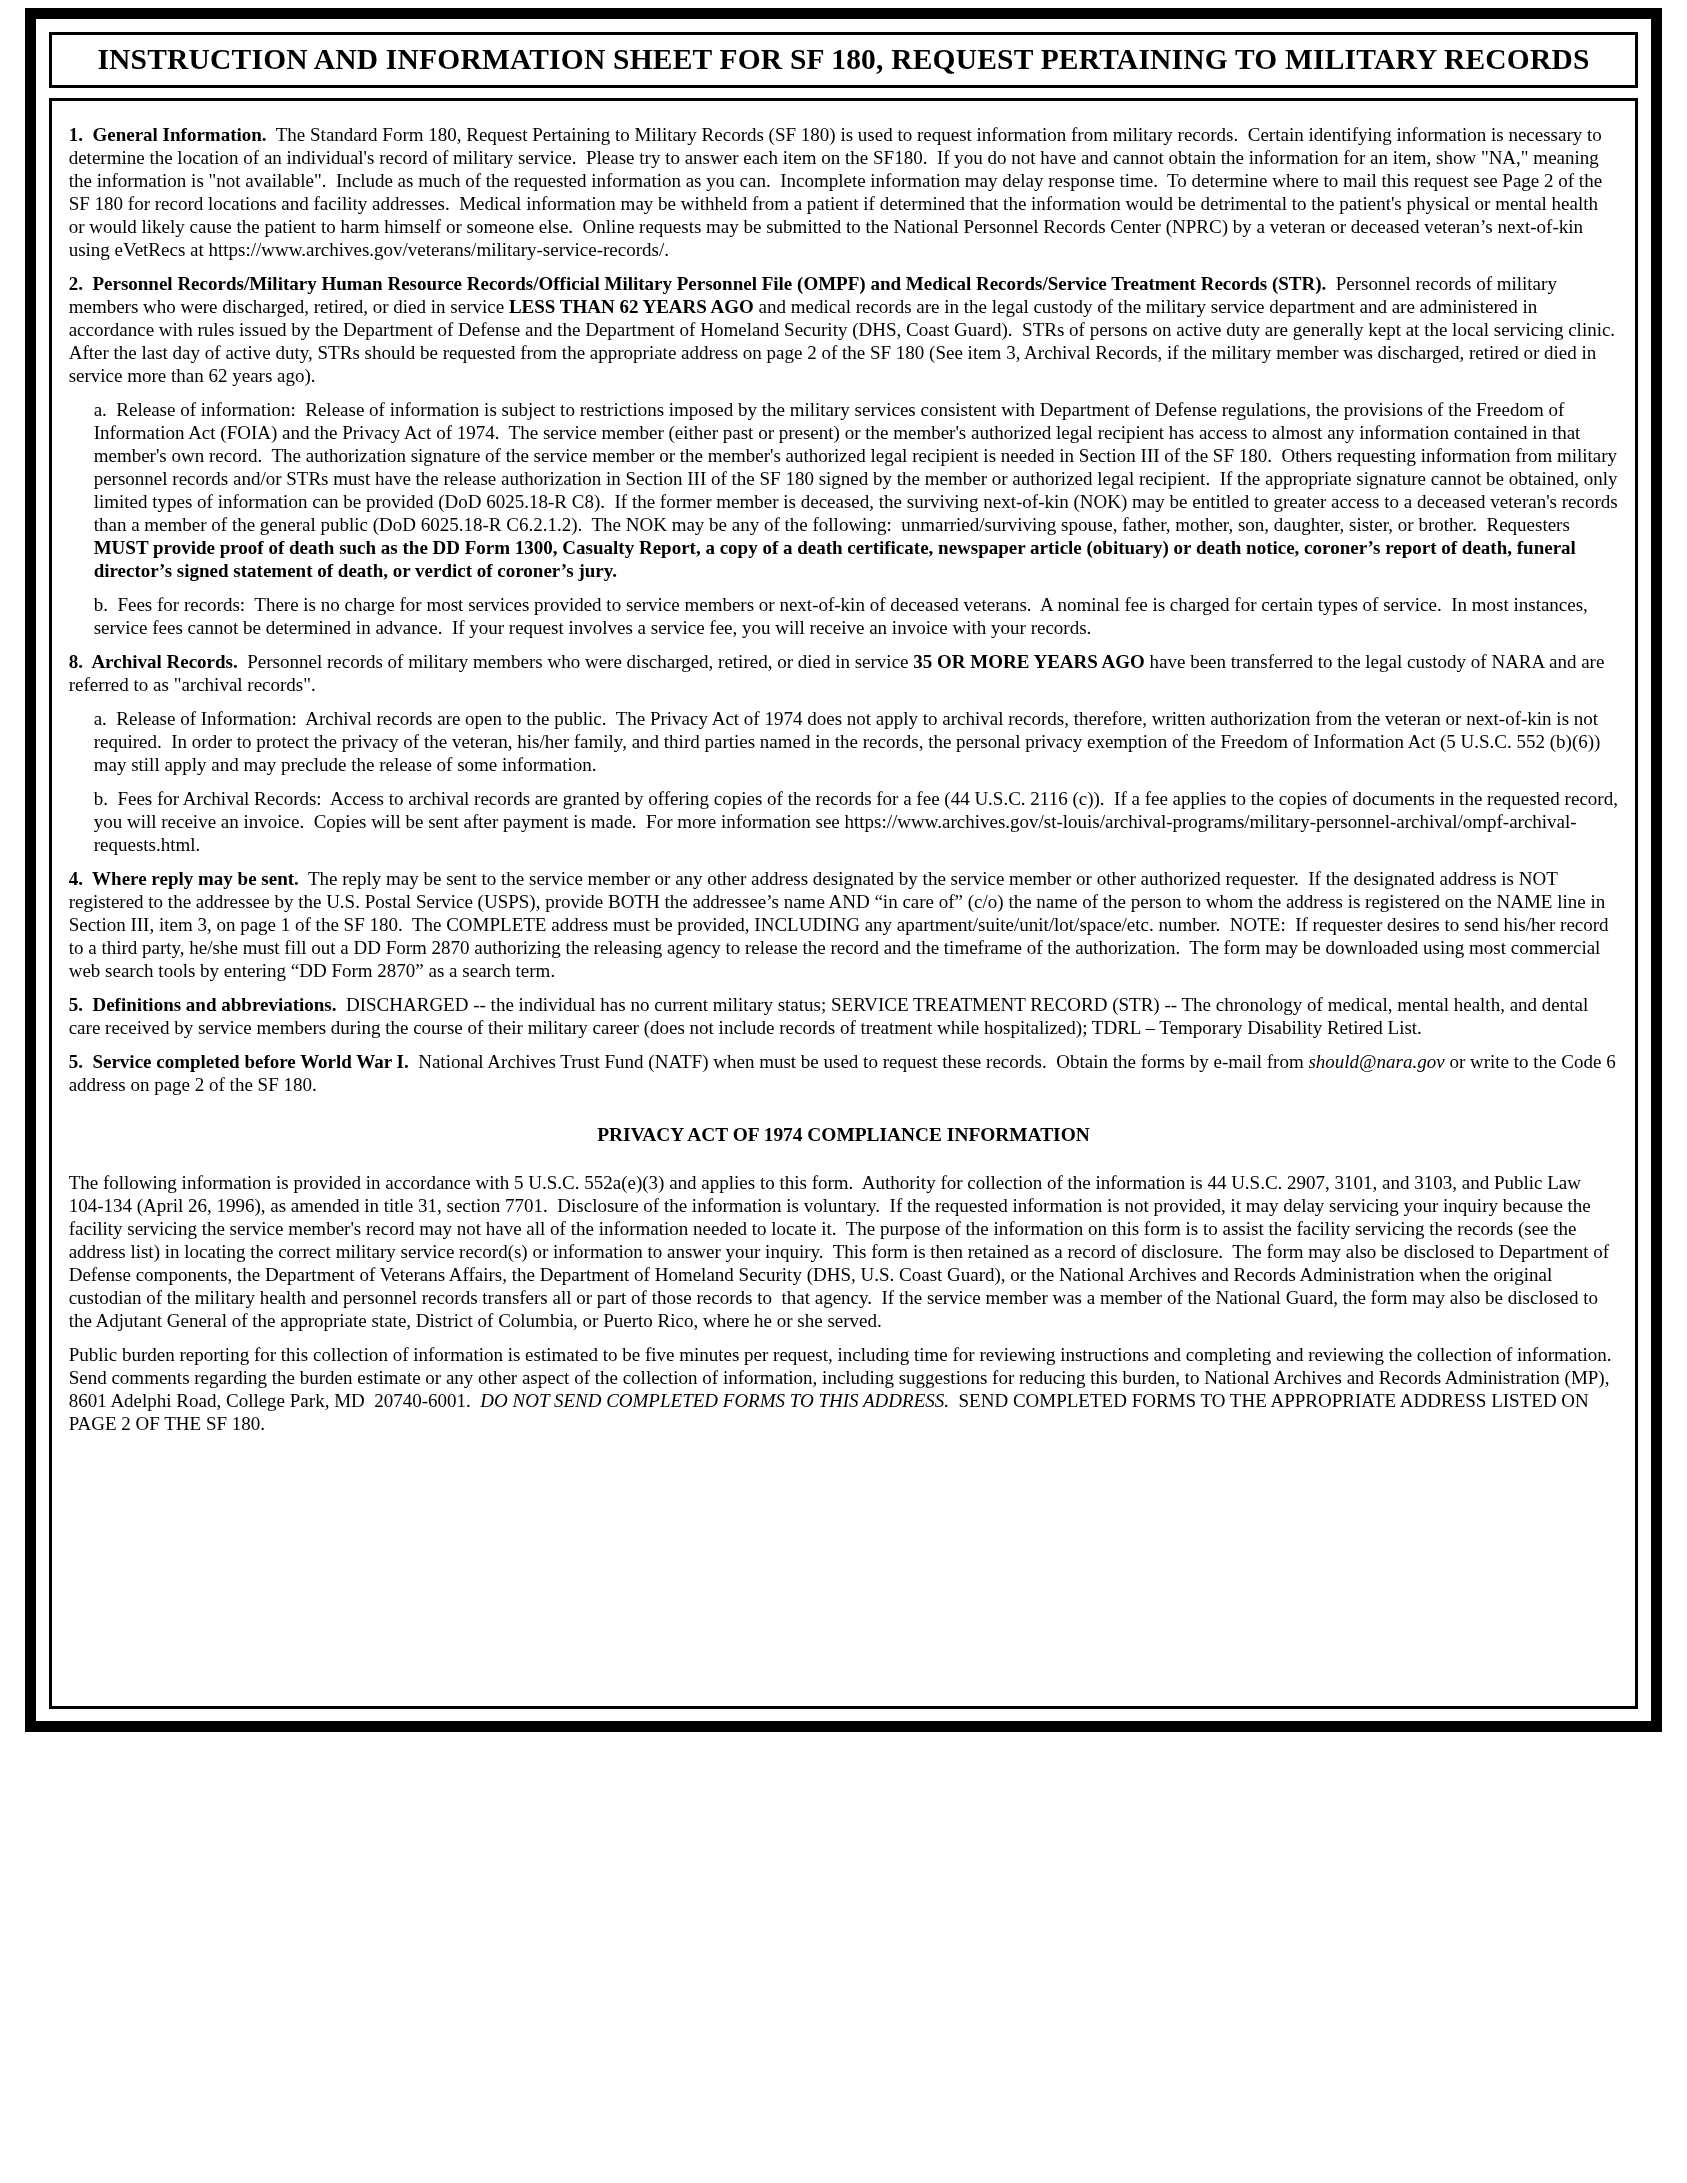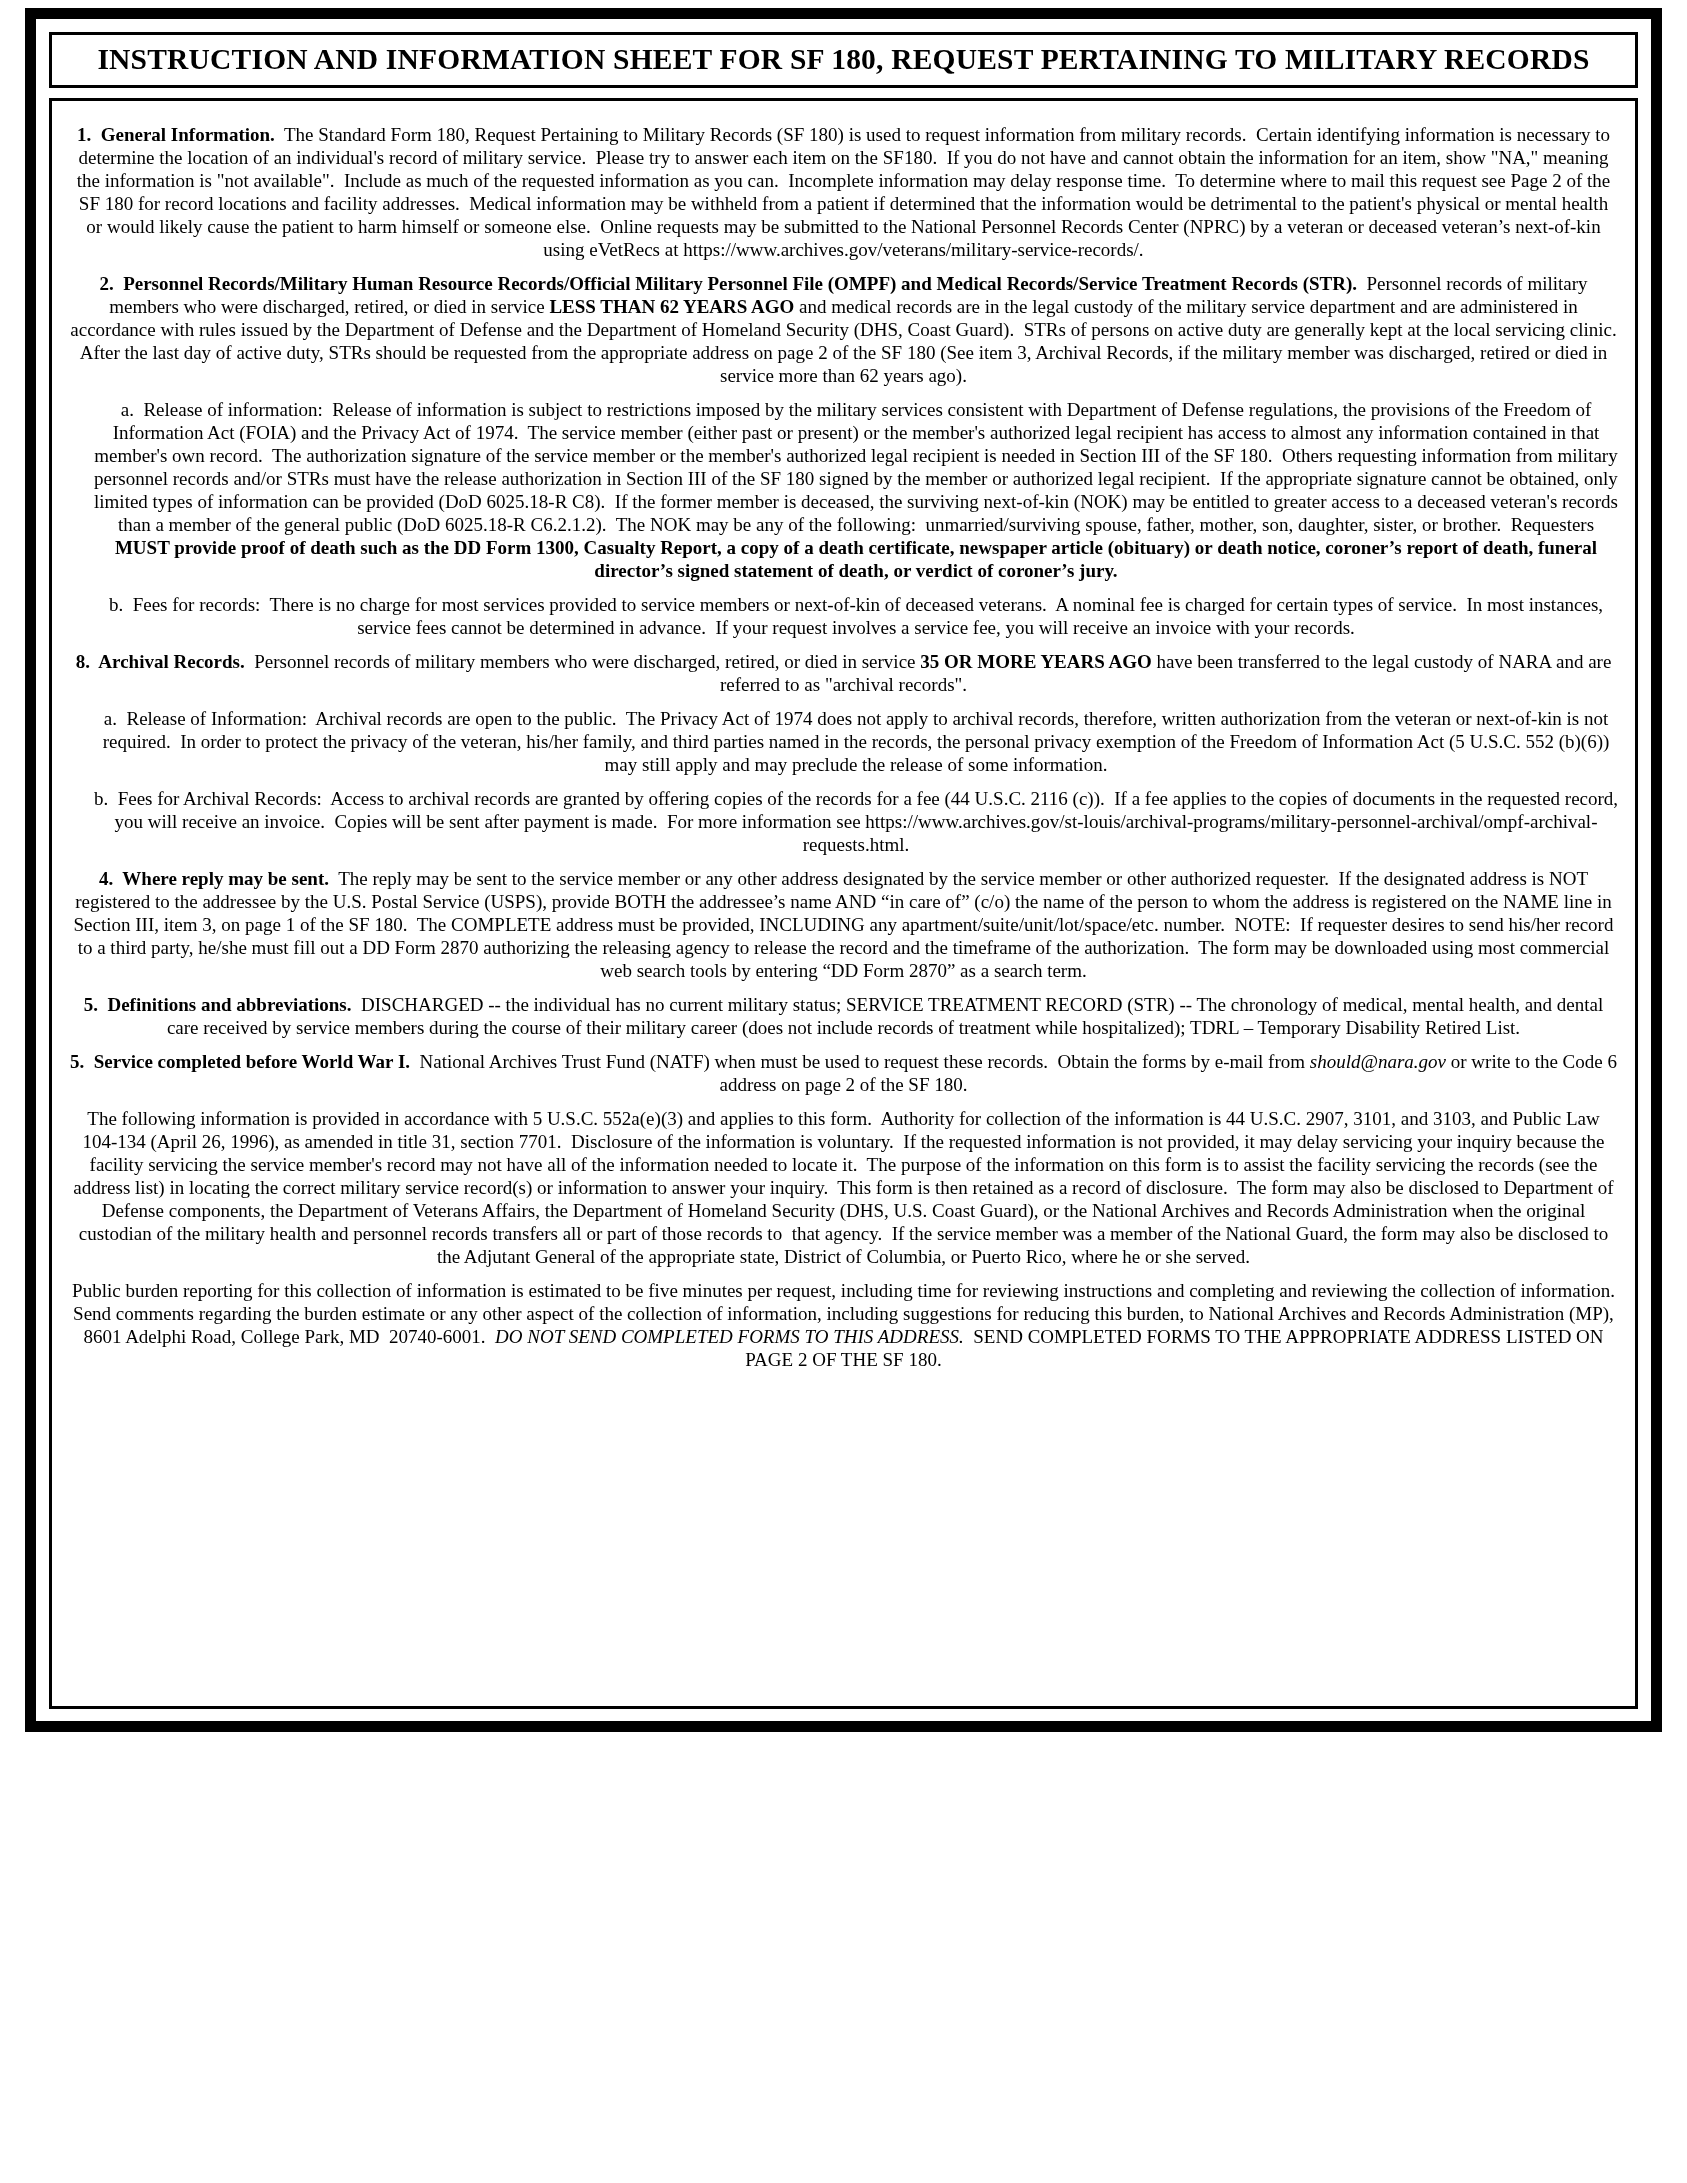--- a/index.html
+++ b/index.html
@@ -40,21 +40,21 @@
     border: 3.4px solid #000;
     padding: 22px 17px 17px;
     flex: 1 1 auto;
     overflow: hidden;
   }
   .para {
     margin: 0 0 11px 0;
     font-size: 19px;
     line-height: 23px;
     white-space: pre-wrap;
-    text-align: center;
+    text-align: left;
   }
   .para.indent { margin-left: 25px; }
   .b { font-weight: bold; }
   .i { font-style: italic; }
   .center-heading {
     text-align: center;
     font-weight: bold;
     font-size: 19.4px;
     line-height: 23px;
     margin: 27px 0 25px;
@@ -73,18 +73,19 @@
     <p class="para"><span class="b">1.  General Information.</span><span>  The Standard Form 180, Request Pertaining to Military Records (SF 180) is used to request information from military records.  Certain identifying information is necessary to determine the location of an individual's record of military service.  Please try to answer each item on the SF180.  If you do not have and cannot obtain the information for an item, show "NA," meaning the information is "not available".  Include as much of the requested information as you can.  Incomplete information may delay response time.  To determine where to mail this request see Page 2 of the SF 180 for record locations and facility addresses.  Medical information may be withheld from a patient if determined that the information would be detrimental to the patient's physical or mental health or would likely cause the patient to harm himself or someone else.  Online requests may be submitted to the National Personnel Records Center (NPRC) by a veteran or deceased veteran’s next-of-kin using eVetRecs at https://www.archives.gov/veterans/military-service-records/.</span></p>
         <p class="para"><span class="b">2.  Personnel Records/Military Human Resource Records/Official Military Personnel File (OMPF) and Medical Records/Service Treatment Records (STR).</span><span>  Personnel records of military members who were discharged, retired, or died in service </span><span class="b">LESS THAN 62 YEARS AGO</span><span> and medical records are in the legal custody of the military service department and are administered in accordance with rules issued by the Department of Defense and the Department of Homeland Security (DHS, Coast Guard).  STRs of persons on active duty are generally kept at the local servicing clinic.  After the last day of active duty, STRs should be requested from the appropriate address on page 2 of the SF 180 (See item 3, Archival Records, if the military member was discharged, retired or died in service more than 62 years ago).</span></p>
         <p class="para indent"><span>a.  Release of information:  Release of information is subject to restrictions imposed by the military services consistent with Department of Defense regulations, the provisions of the Freedom of Information Act (FOIA) and the Privacy Act of 1974.  The service member (either past or present) or the member's authorized legal recipient has access to almost any information contained in that member's own record.  The authorization signature of the service member or the member's authorized legal recipient is needed in Section III of the SF 180.  Others requesting information from military personnel records and/or STRs must have the release authorization in Section III of the SF 180 signed by the member or authorized legal recipient.  If the appropriate signature cannot be obtained, only limited types of information can be provided (DoD 6025.18-R C8).  If the former member is deceased, the surviving next-of-kin (NOK) may be entitled to greater access to a deceased veteran's records than a member of the general public (DoD 6025.18-R C6.2.1.2).  The NOK may be any of the following:  unmarried/surviving spouse, father, mother, son, daughter, sister, or brother.  Requesters </span><span class="b">MUST provide proof of death such as the DD Form 1300, Casualty Report, a copy of a death certificate, newspaper article (obituary) or death notice, coroner’s report of death, funeral director’s signed statement of death, or verdict of coroner’s jury.</span></p>
         <p class="para indent"><span>b.  Fees for records:  There is no charge for most services provided to service members or next-of-kin of deceased veterans.  A nominal fee is charged for certain types of service.  In most instances, service fees cannot be determined in advance.  If your request involves a service fee, you will receive an invoice with your records.</span></p>
         <p class="para"><span class="b">8.  Archival Records.</span><span>  Personnel records of military members who were discharged, retired, or died in service </span><span class="b">35 OR MORE YEARS AGO</span><span> have been transferred to the legal custody of NARA and are referred to as "archival records".</span></p>
         <p class="para indent"><span>a.  Release of Information:  Archival records are open to the public.  The Privacy Act of 1974 does not apply to archival records, therefore, written authorization from the veteran or next-of-kin is not required.  In order to protect the privacy of the veteran, his/her family, and third parties named in the records, the personal privacy exemption of the Freedom of Information Act (5 U.S.C. 552 (b)(6)) may still apply and may preclude the release of some information.</span></p>
         <p class="para indent"><span>b.  Fees for Archival Records:  Access to archival records are granted by offering copies of the records for a fee (44 U.S.C. 2116 (c)).  If a fee applies to the copies of documents in the requested record, you will receive an invoice.  Copies will be sent after payment is made.  For more information see https://www.archives.gov/st-louis/archival-programs/military-personnel-archival/ompf-archival-requests.html.</span></p>
         <p class="para"><span class="b">4.  Where reply may be sent.</span><span>  The reply may be sent to the service member or any other address designated by the service member or other authorized requester.  If the designated address is NOT registered to the addressee by the U.S. Postal Service (USPS), provide BOTH the addressee’s name AND “in care of” (c/o) the name of the person to whom the address is registered on the NAME line in Section III, item 3, on page 1 of the SF 180.  The COMPLETE address must be provided, INCLUDING any apartment/suite/unit/lot/space/etc. number.  NOTE:  If requester desires to send his/her record to a third party, he/she must fill out a DD Form 2870 authorizing the releasing agency to release the record and the timeframe of the authorization.  The form may be downloaded using most commercial web search tools by entering “DD Form 2870” as a search term.</span></p>
         <p class="para"><span class="b">5.  Definitions and abbreviations.</span><span>  DISCHARGED -- the individual has no current military status; SERVICE TREATMENT RECORD (STR) -- The chronology of medical, mental health, and dental care received by service members during the course of their military career (does not include records of treatment while hospitalized); TDRL – Temporary Disability Retired List.</span></p>
         <p class="para"><span class="b">5.  Service completed before World War I.</span><span>  National Archives Trust Fund (NATF) when must be used to request these records.  Obtain the forms by e-mail from </span><span class="i">should@nara.gov</span><span> or write to the Code 6 address on page 2 of the SF 180.</span></p>
+        <div class="center-heading">PRIVACY ACT OF 1974 COMPLIANCE INFORMATION</div>
         <p class="para"><span>The following information is provided in accordance with 5 U.S.C. 552a(e)(3) and applies to this form.  Authority for collection of the information is 44 U.S.C. 2907, 3101, and 3103, and Public Law 104-134 (April 26, 1996), as amended in title 31, section 7701.  Disclosure of the information is voluntary.  If the requested information is not provided, it may delay servicing your inquiry because the facility servicing the service member's record may not have all of the information needed to locate it.  The purpose of the information on this form is to assist the facility servicing the records (see the address list) in locating the correct military service record(s) or information to answer your inquiry.  This form is then retained as a record of disclosure.  The form may also be disclosed to Department of Defense components, the Department of Veterans Affairs, the Department of Homeland Security (DHS, U.S. Coast Guard), or the National Archives and Records Administration when the original custodian of the military health and personnel records transfers all or part of those records to  that agency.  If the service member was a member of the National Guard, the form may also be disclosed to the Adjutant General of the appropriate state, District of Columbia, or Puerto Rico, where he or she served.</span></p>
         <p class="para"><span>Public burden reporting for this collection of information is estimated to be five minutes per request, including time for reviewing instructions and completing and reviewing the collection of information.  Send comments regarding the burden estimate or any other aspect of the collection of information, including suggestions for reducing this burden, to National Archives and Records Administration (MP), 8601 Adelphi Road, College Park, MD  20740-6001.  </span><span class="i">DO NOT SEND COMPLETED FORMS TO THIS ADDRESS.</span><span>  SEND COMPLETED FORMS TO THE APPROPRIATE ADDRESS LISTED ON PAGE 2 OF THE SF 180.</span></p>
       </div>
   </div>
 </div>
 
 
 </body></html>

